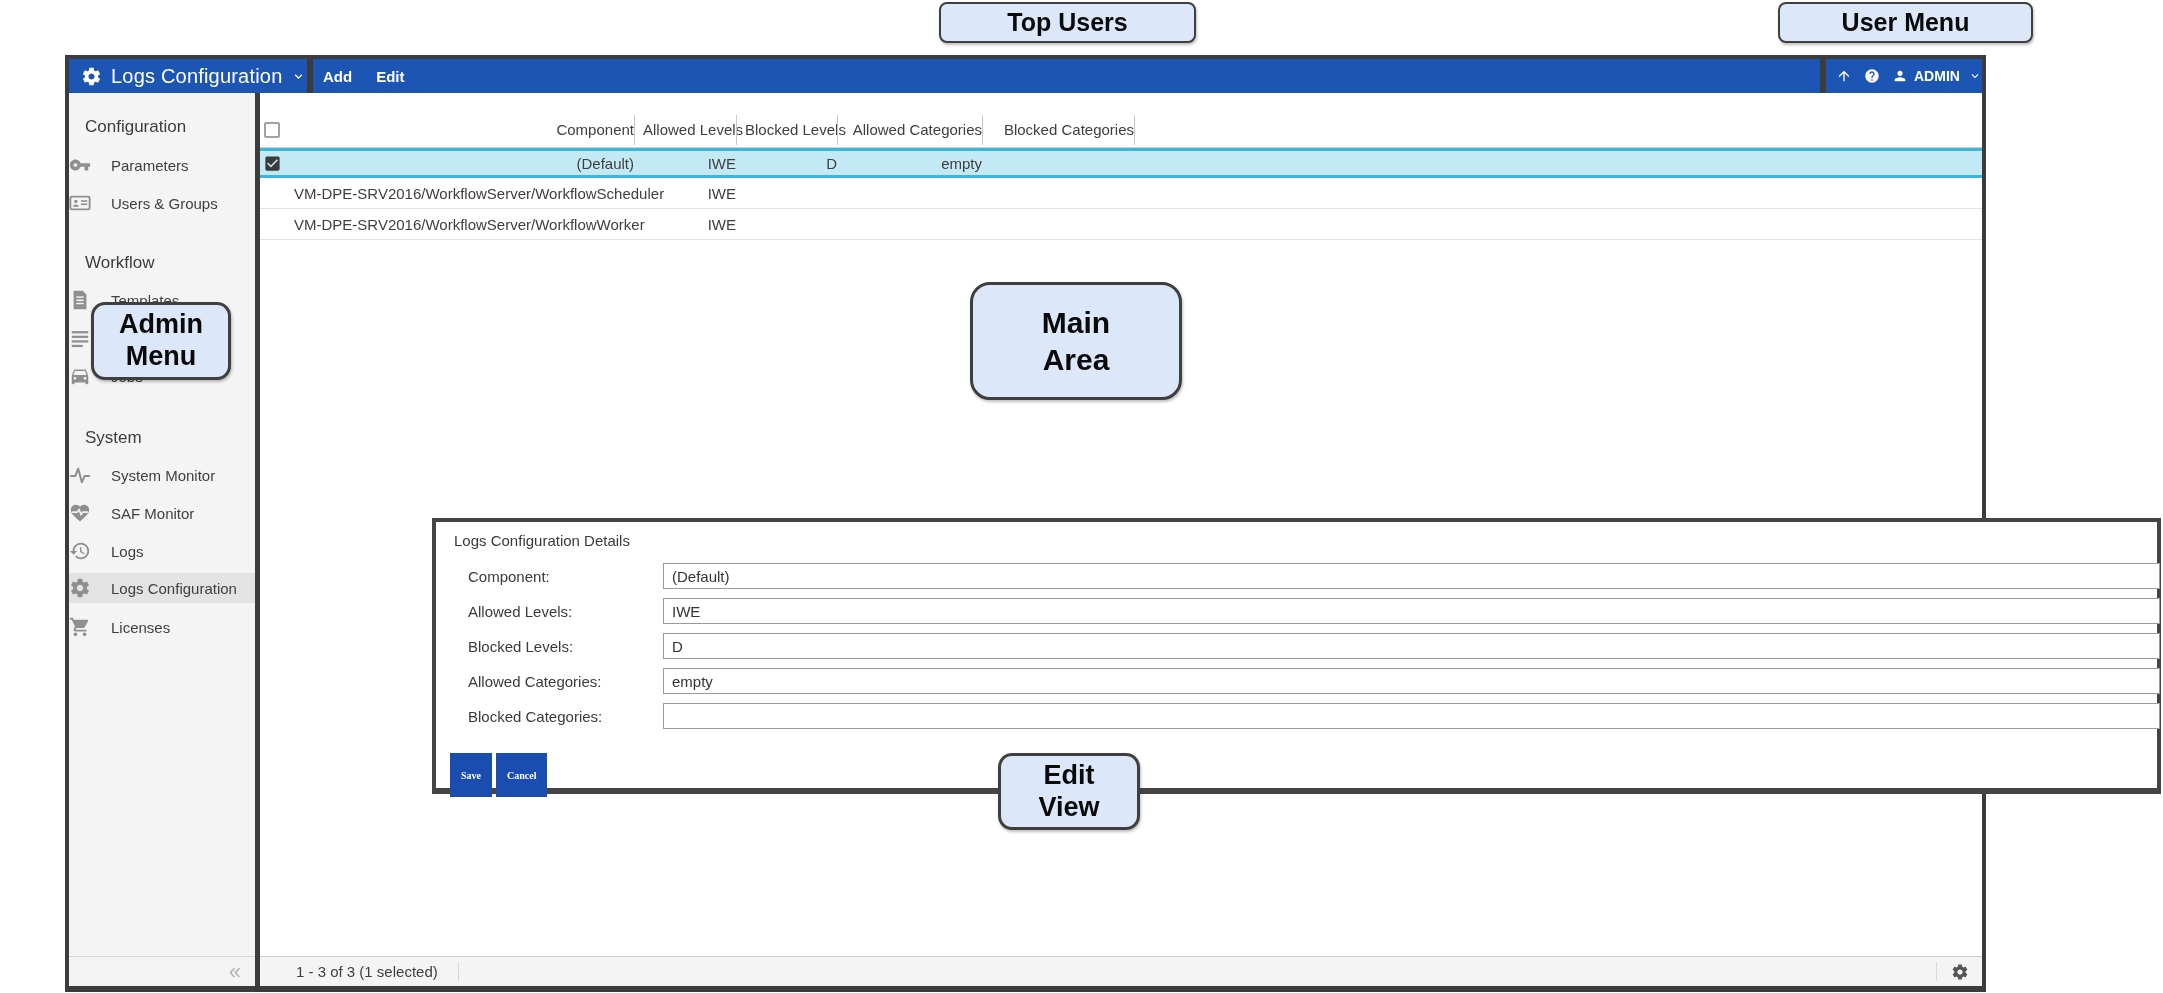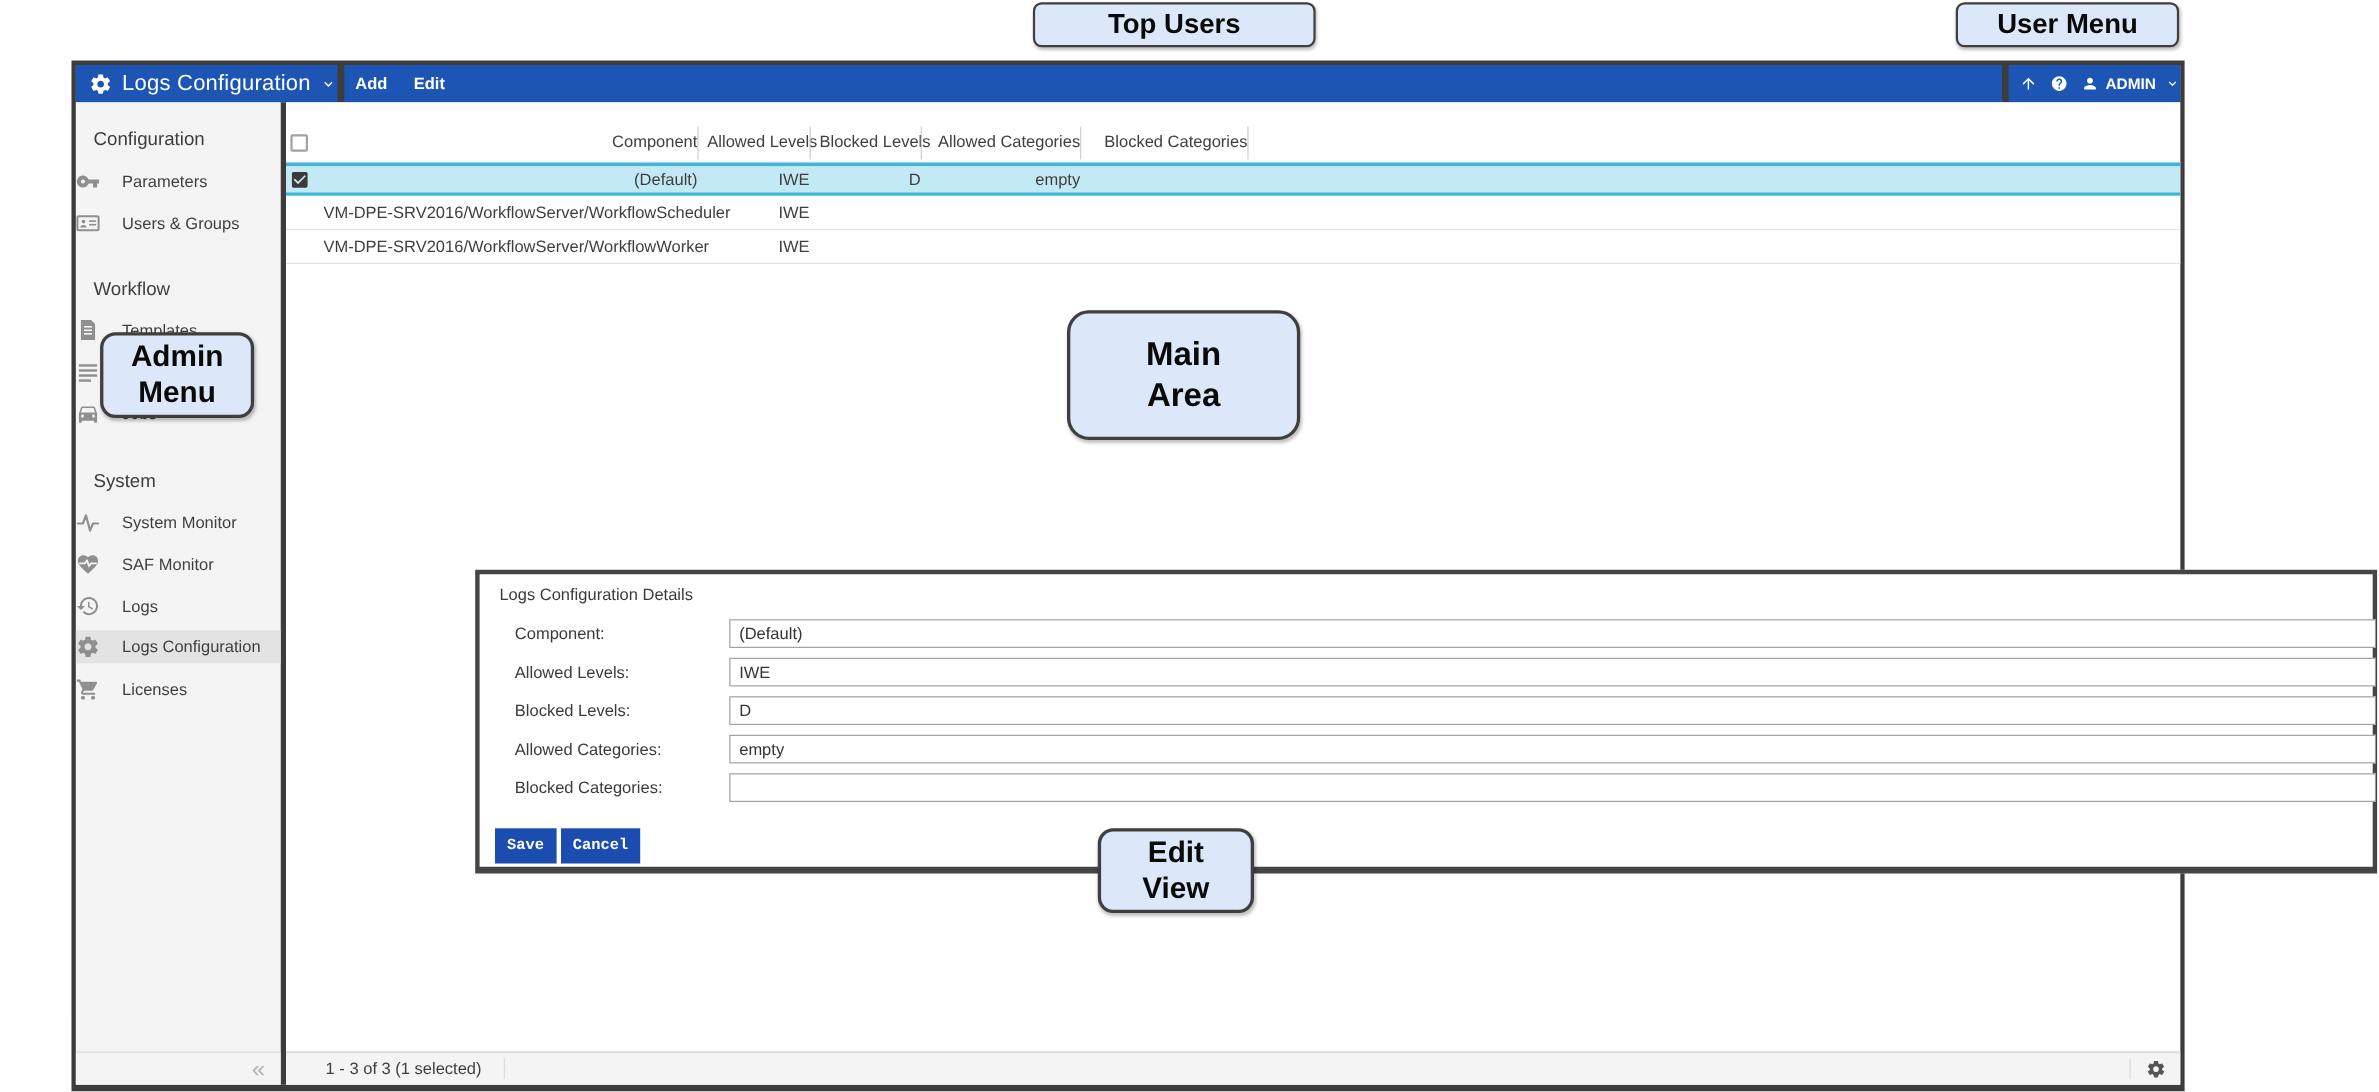--- a/index.html
+++ b/index.html
@@ -74,31 +74,31 @@
   .details{position:absolute;left:432px;top:518px;width:1729px;height:276px;box-sizing:border-box;
            background:#fff;border:4px solid #454545;border-bottom-width:6px;z-index:40;
            font-size:15px;color:#3a3a3a;}
   .details-title{position:absolute;left:18px;top:10px;}
   .drow{position:absolute;left:32px;height:26px;display:flex;align-items:center;}
   .drow .flabel{width:195px;flex:0 0 195px;}
   .fld{width:1497px;height:26px;box-sizing:border-box;border:1px solid #9a9a9a;background:#fff;
        font-family:"Liberation Sans",sans-serif;font-size:15px;color:#333;padding:0 8px;}
   .dr0{top:41px;} .dr1{top:76px;} .dr2{top:111px;} .dr3{top:146px;} .dr4{top:181px;}
   .btn-row{position:absolute;left:14px;top:231px;display:flex;gap:4px;}
-  .btn{height:32px;padding:0 11px;background:#1b4db0;border:none;color:#fff;font-size:14px;
-       font-weight:bold;font-family:Liberation Mono, monospace;display:flex;align-items:center;cursor:pointer;}
+  .btn{height:44px;padding:0 11px;background:#1b4db0;border:none;color:#fff;font-size:10px;
+       font-weight:bold;font-family:Liberation Serif, serif;display:flex;align-items:center;cursor:pointer;}
 
   
   .callout{position:absolute;background:#dce8fa;border:2px solid #3f3f3f;border-radius:8px;
            display:flex;flex-direction:column;align-items:center;justify-content:center;
            font-weight:bold;color:#0a0a0a;z-index:60;text-align:center;
            box-shadow:1px 2px 3px rgba(0,0,0,.25);box-sizing:border-box;}
   .co-app{left:3px;top:2px;width:245px;height:40px;font-size:25px;}
   .co-top{left:939px;top:2px;width:257px;height:41px;font-size:25px;}
-  .co-user{left:1778px;top:2px;width:203px;height:41px;font-size:25px;}
+  .co-user{left:1778px;top:2px;width:255px;height:41px;font-size:25px;}
   .co-admin{left:91px;top:302px;width:140px;height:78px;font-size:27px;border-radius:14px;border-width:3px;line-height:1.18;}
   .co-main{left:970px;top:282px;width:212px;height:118px;font-size:30px;border-radius:20px;border-width:3px;line-height:1.25;}
   .co-edit{left:998px;top:753px;width:142px;height:77px;font-size:27px;border-radius:14px;border-width:3px;line-height:1.18;}
 </style>
 </head>
 <body>
 
 <div class="page">
 
   <div class="window">

